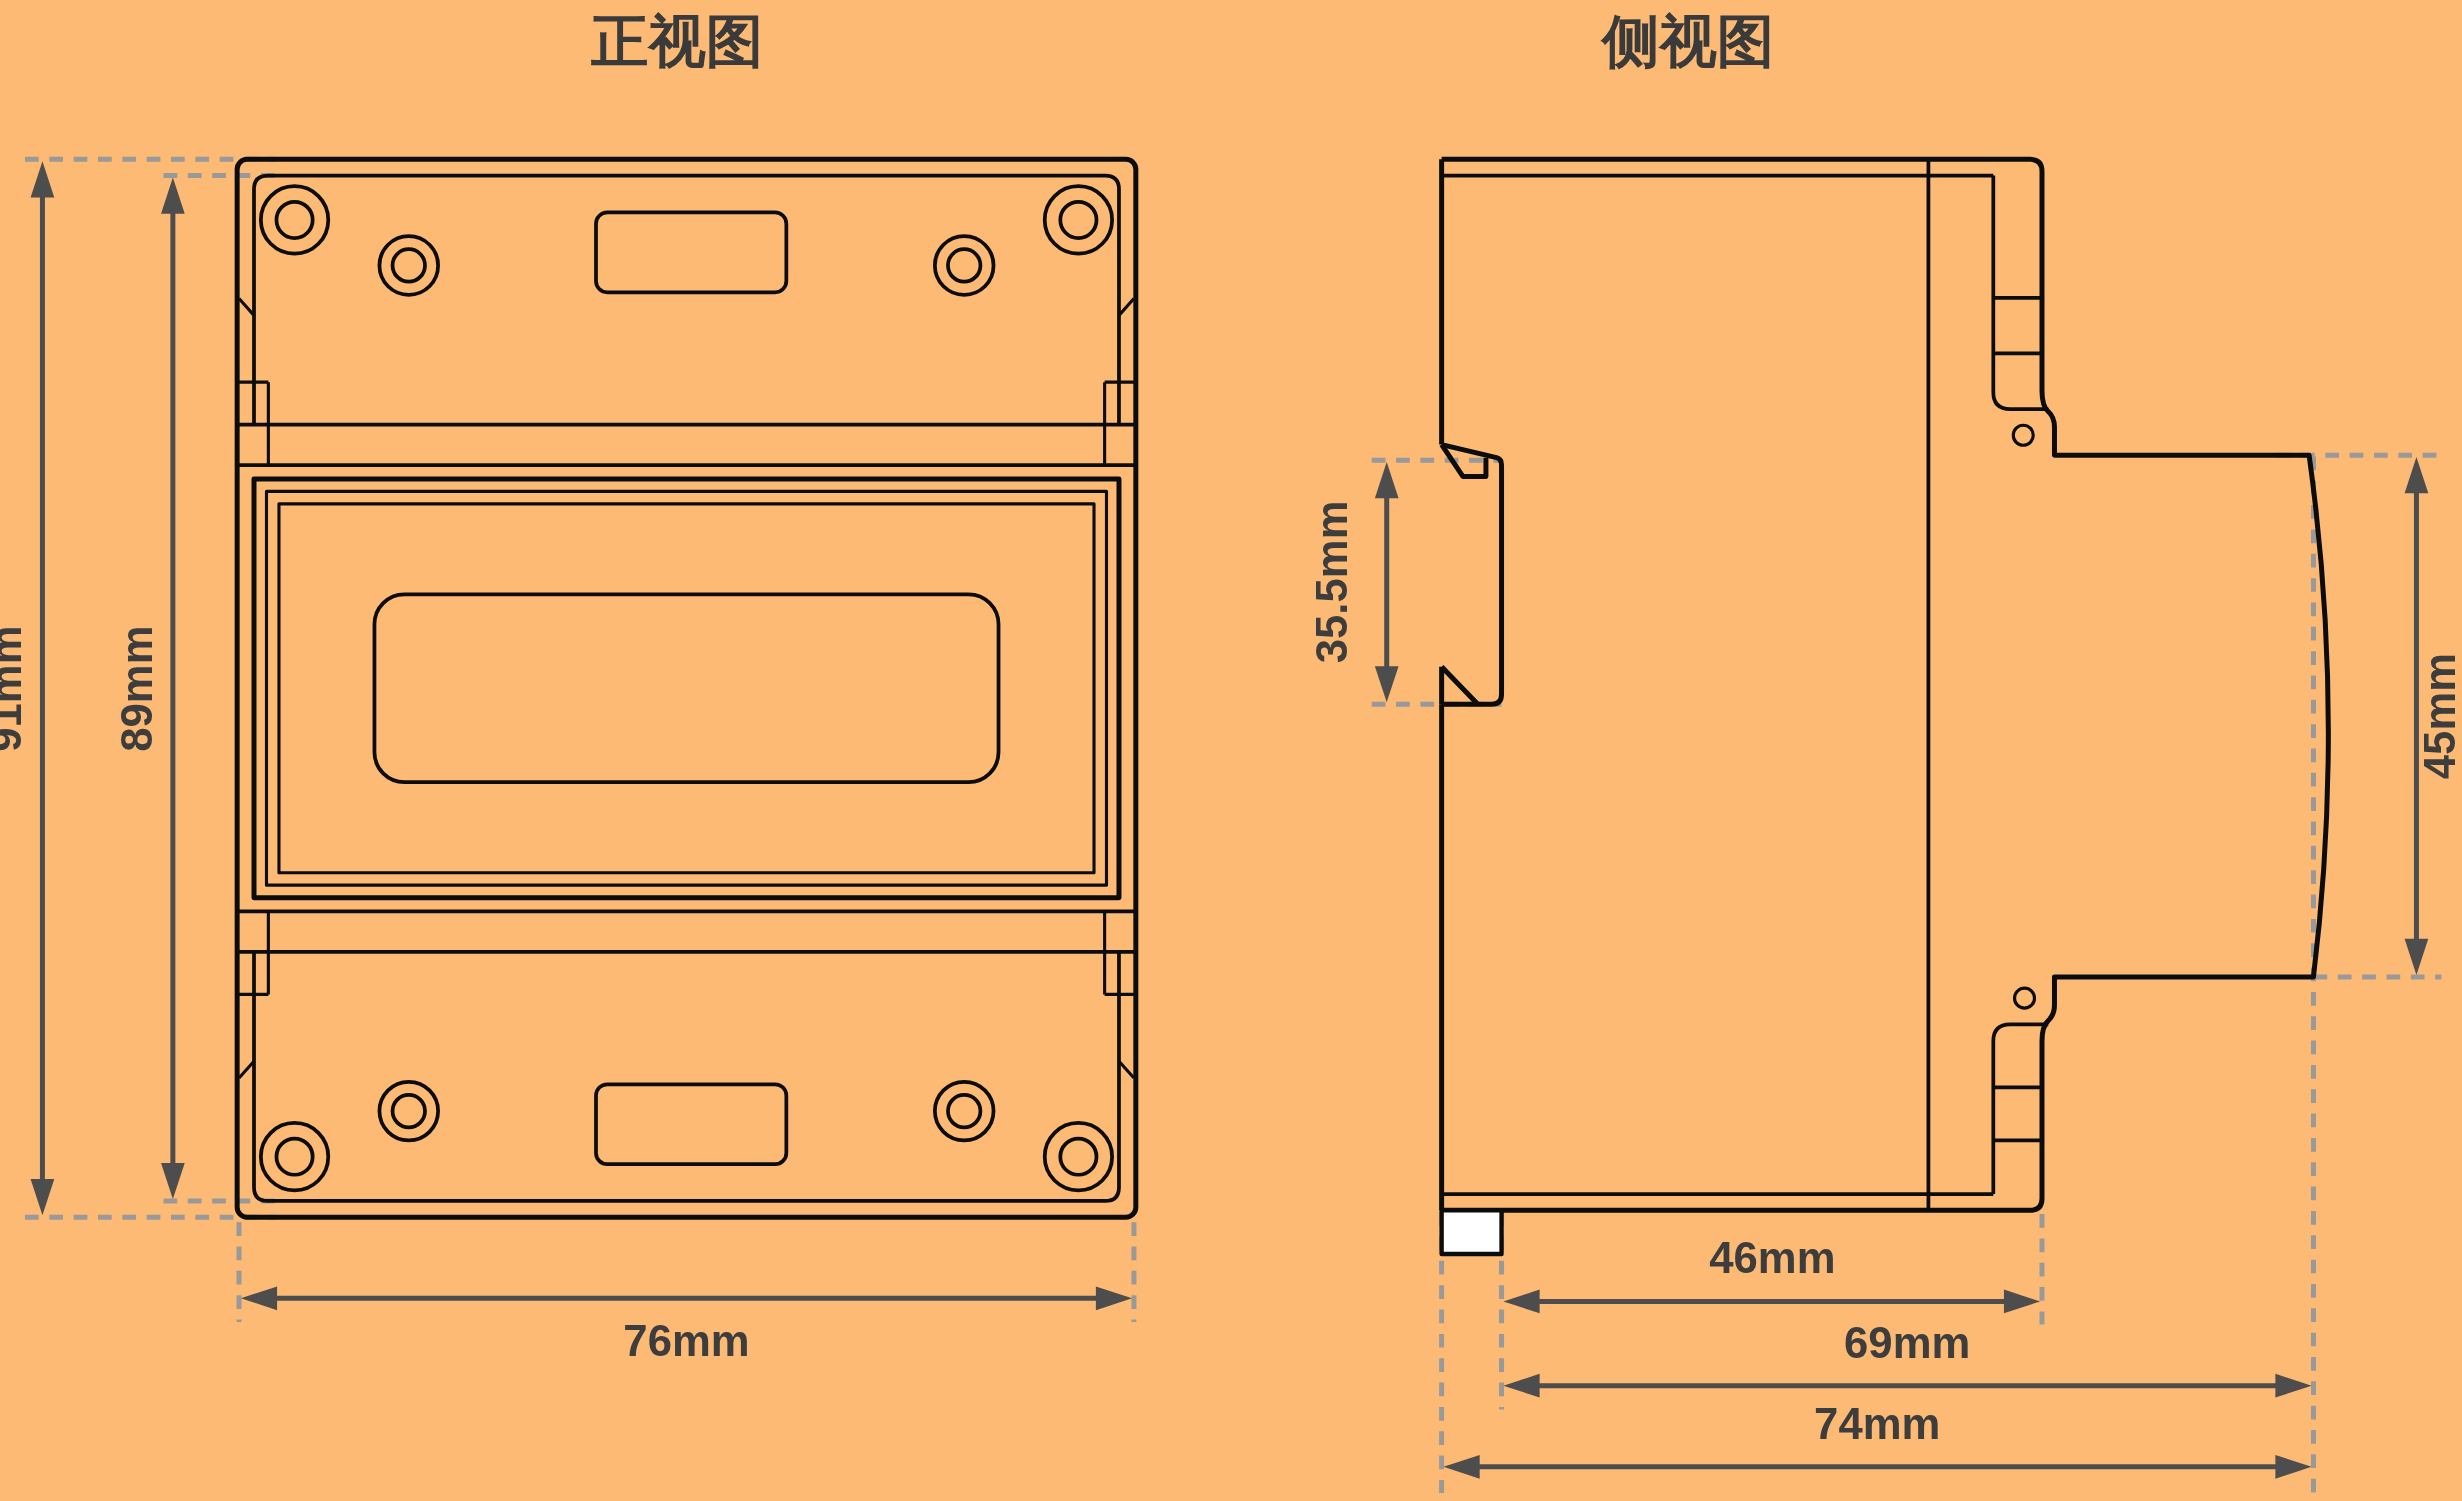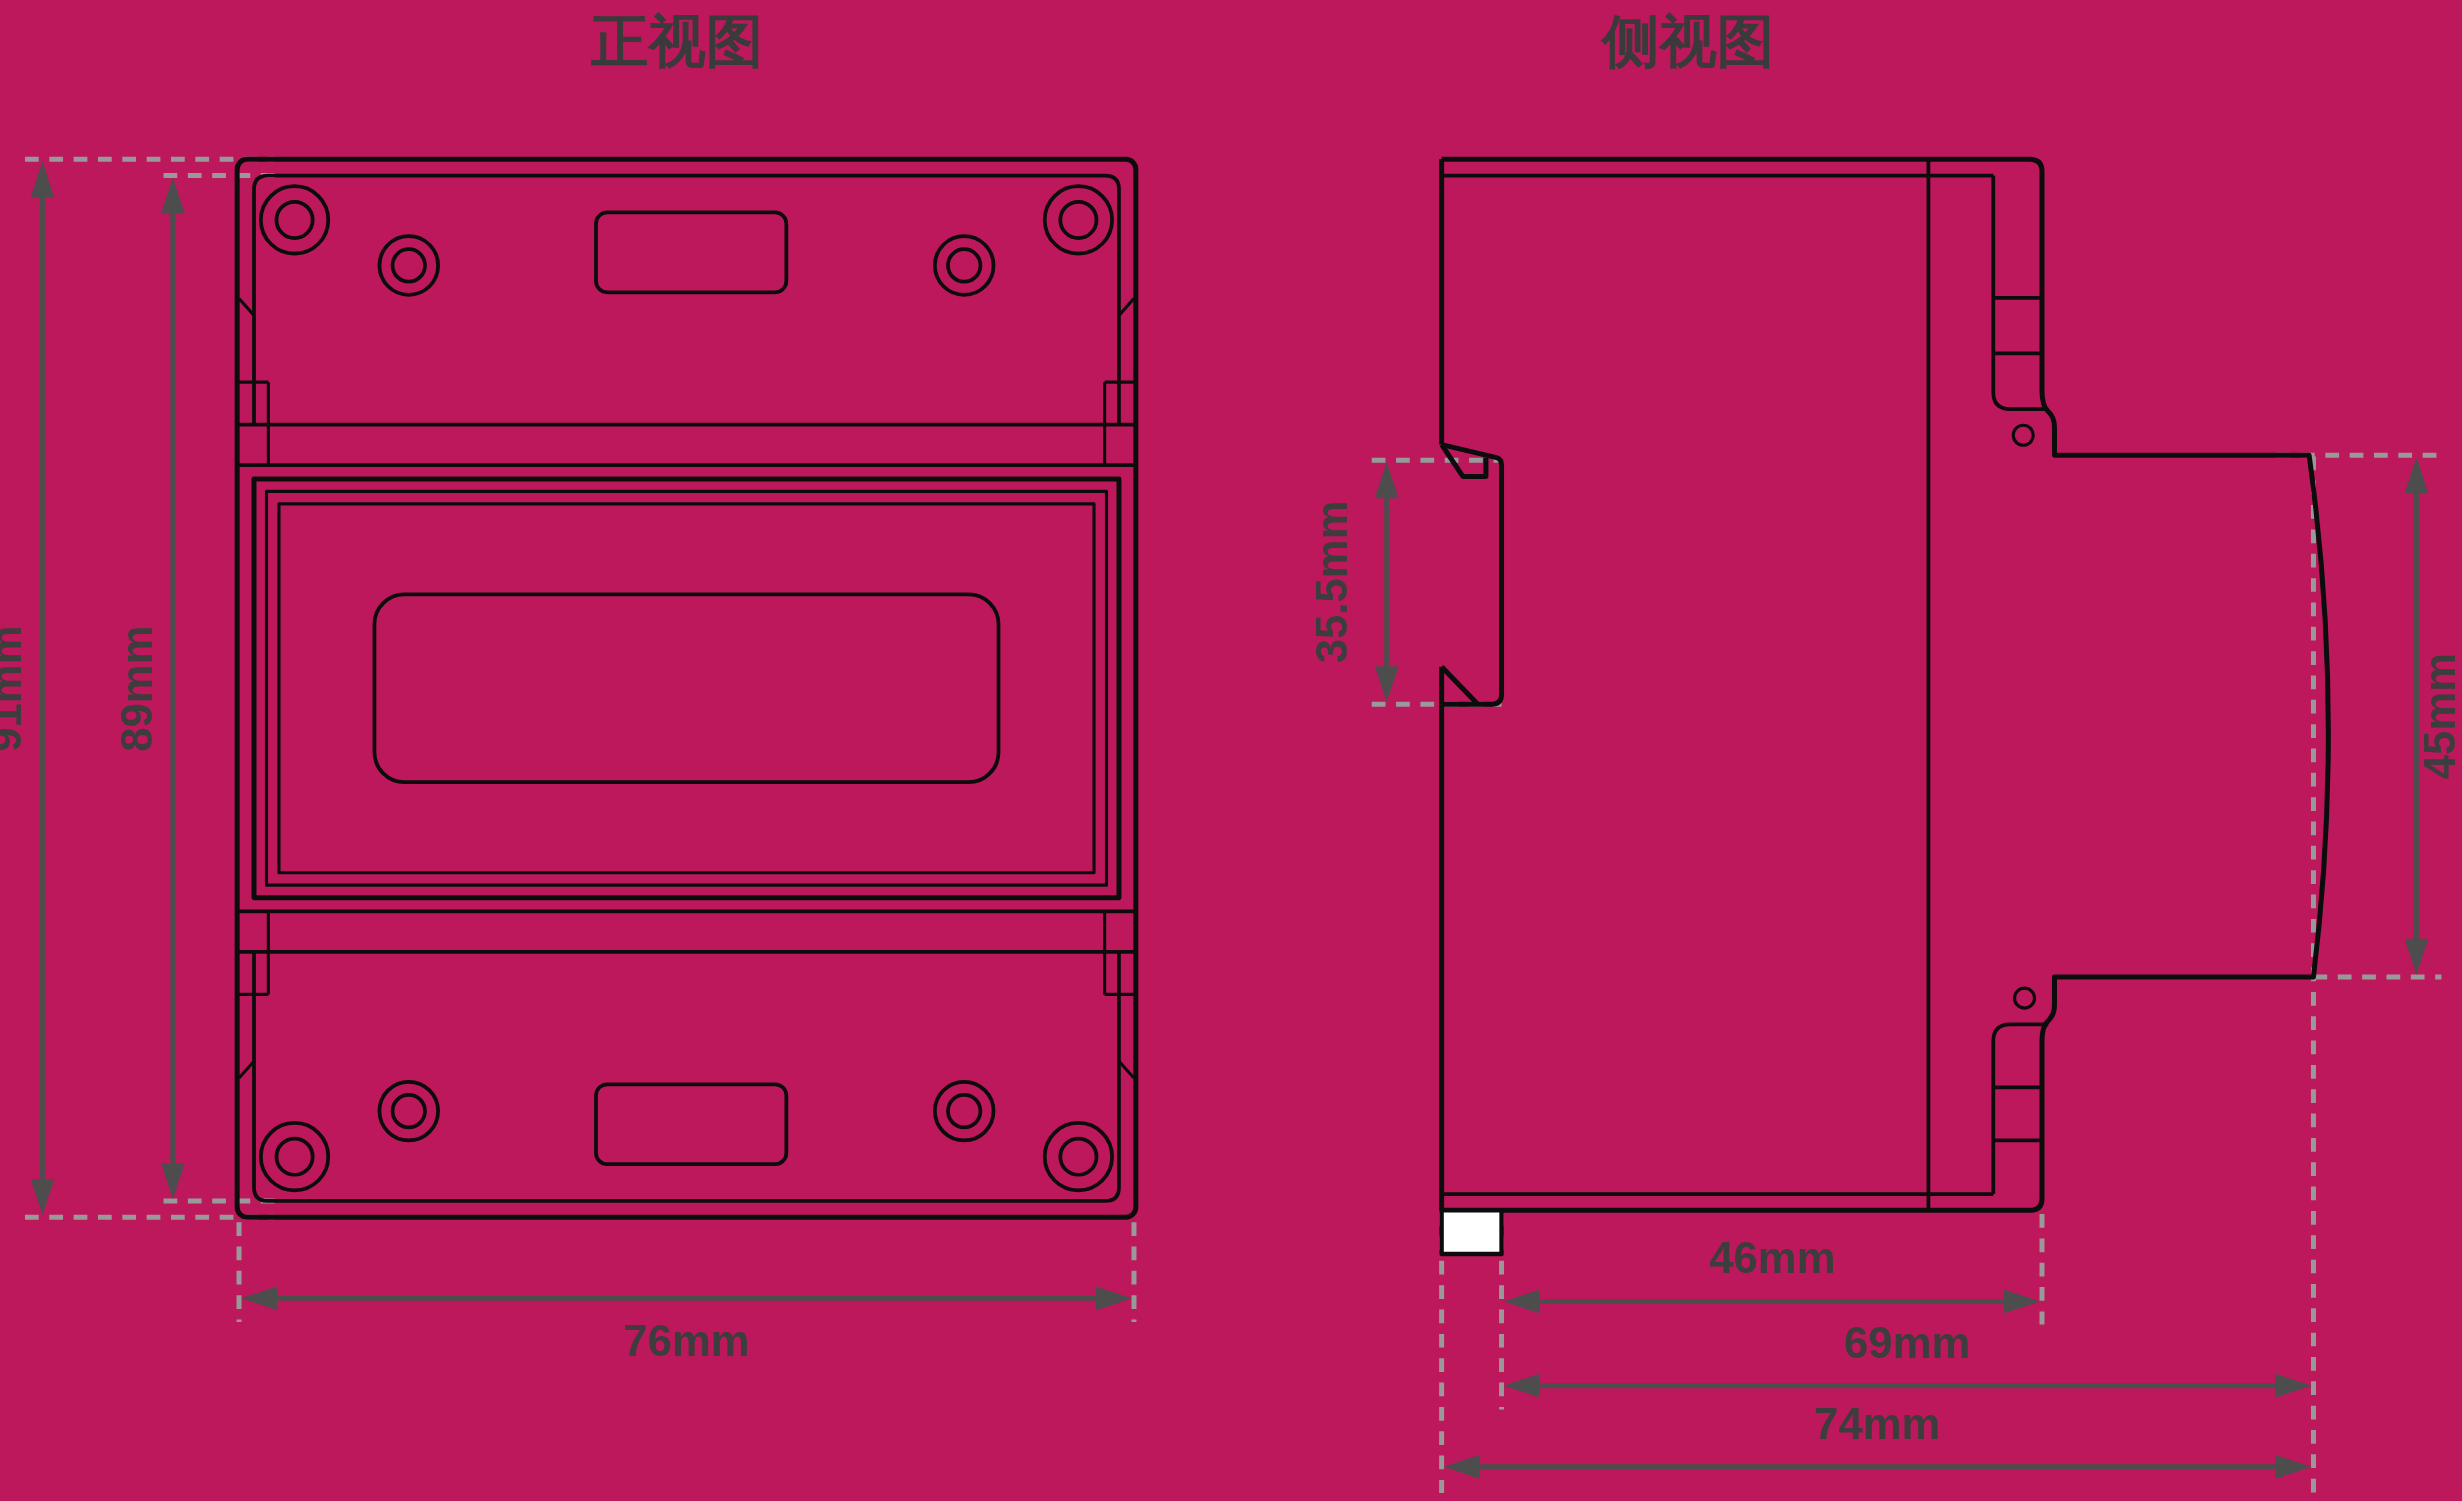--- a/index.html
+++ b/index.html
@@ -1,16 +1,16 @@
 <!DOCTYPE html>
 <html style="font-size:10px"><head>
 <meta charset="utf-8">
 <style>
   html,body{margin:0;padding:0;background:#ffffff;}
-  .canvas{width:2462px;height:1502px;position:relative;background:#be185d;overflow:hidden;}
+  .canvas{width:2462px;height:1502px;position:relative;background:#fdba74;overflow:hidden;}
   svg{display:block;}
   
   .ln  {fill:none;stroke:#0c0c0c;stroke-width:8;stroke-linejoin:round;}
   .ln2 {fill:none;stroke:#0c0c0c;stroke-width:6;stroke-linejoin:round;}
   .ln3 {fill:none;stroke:#0c0c0c;stroke-width:5;stroke-linejoin:round;}
   .solidwhite{fill:#ffffff;stroke:#0c0c0c;stroke-width:7;stroke-linejoin:round;}
   
   .dim {fill:none;stroke:#4d4d4d;stroke-width:8;}
   .arr {fill:#4d4d4d;stroke:none;}
   .dash{fill:none;stroke:#999999;stroke-width:8;stroke-dasharray:22 17;}

